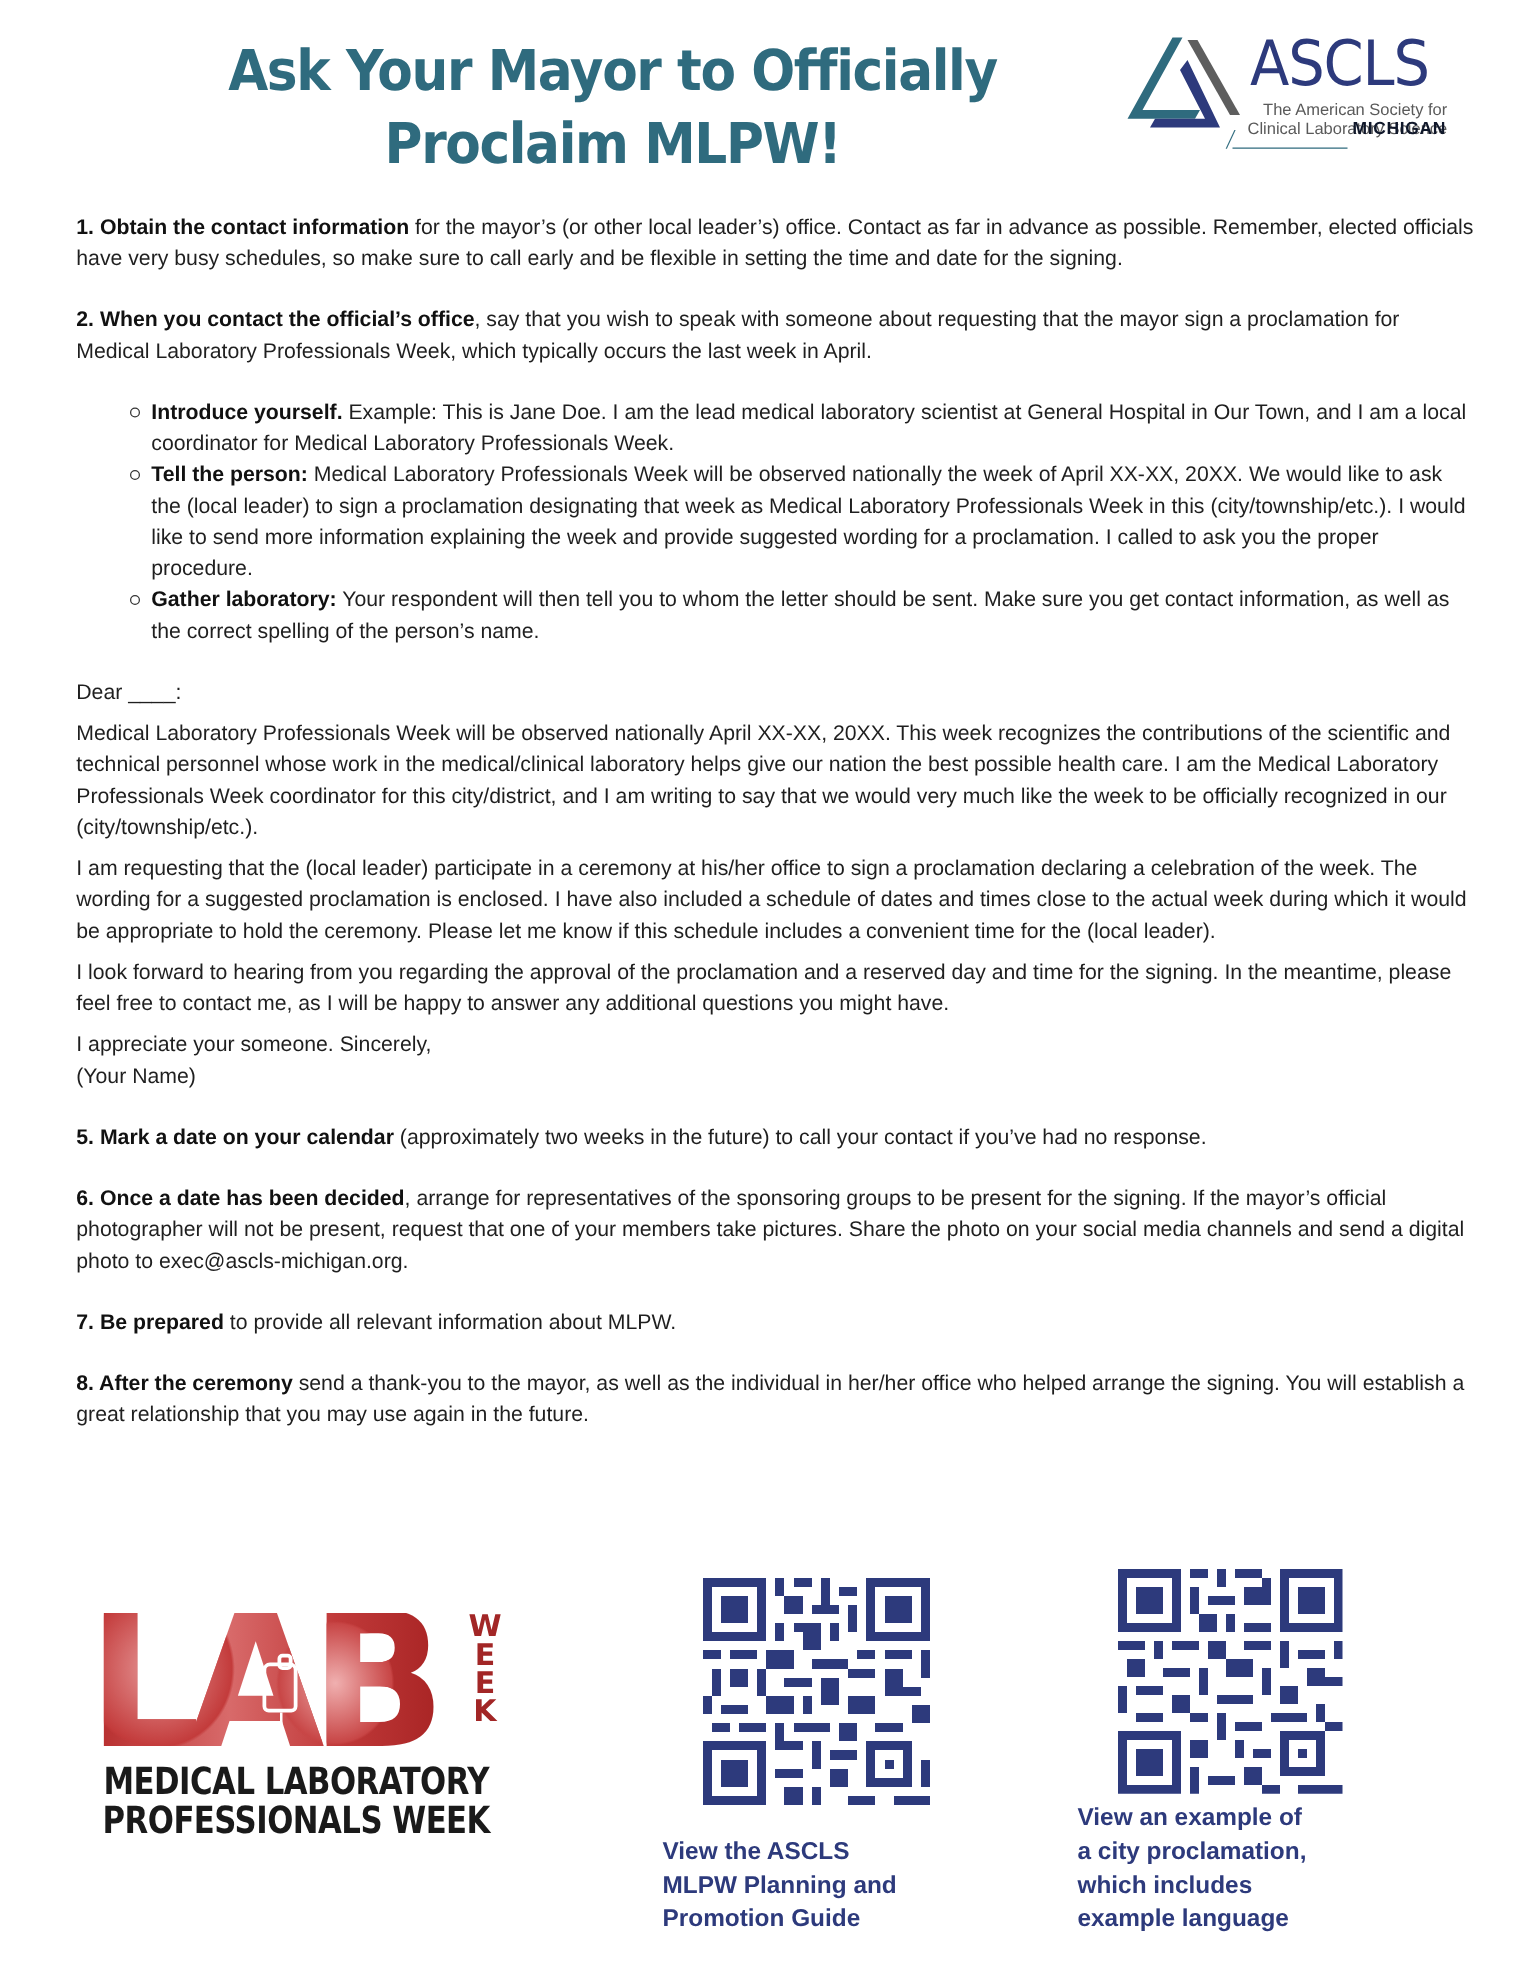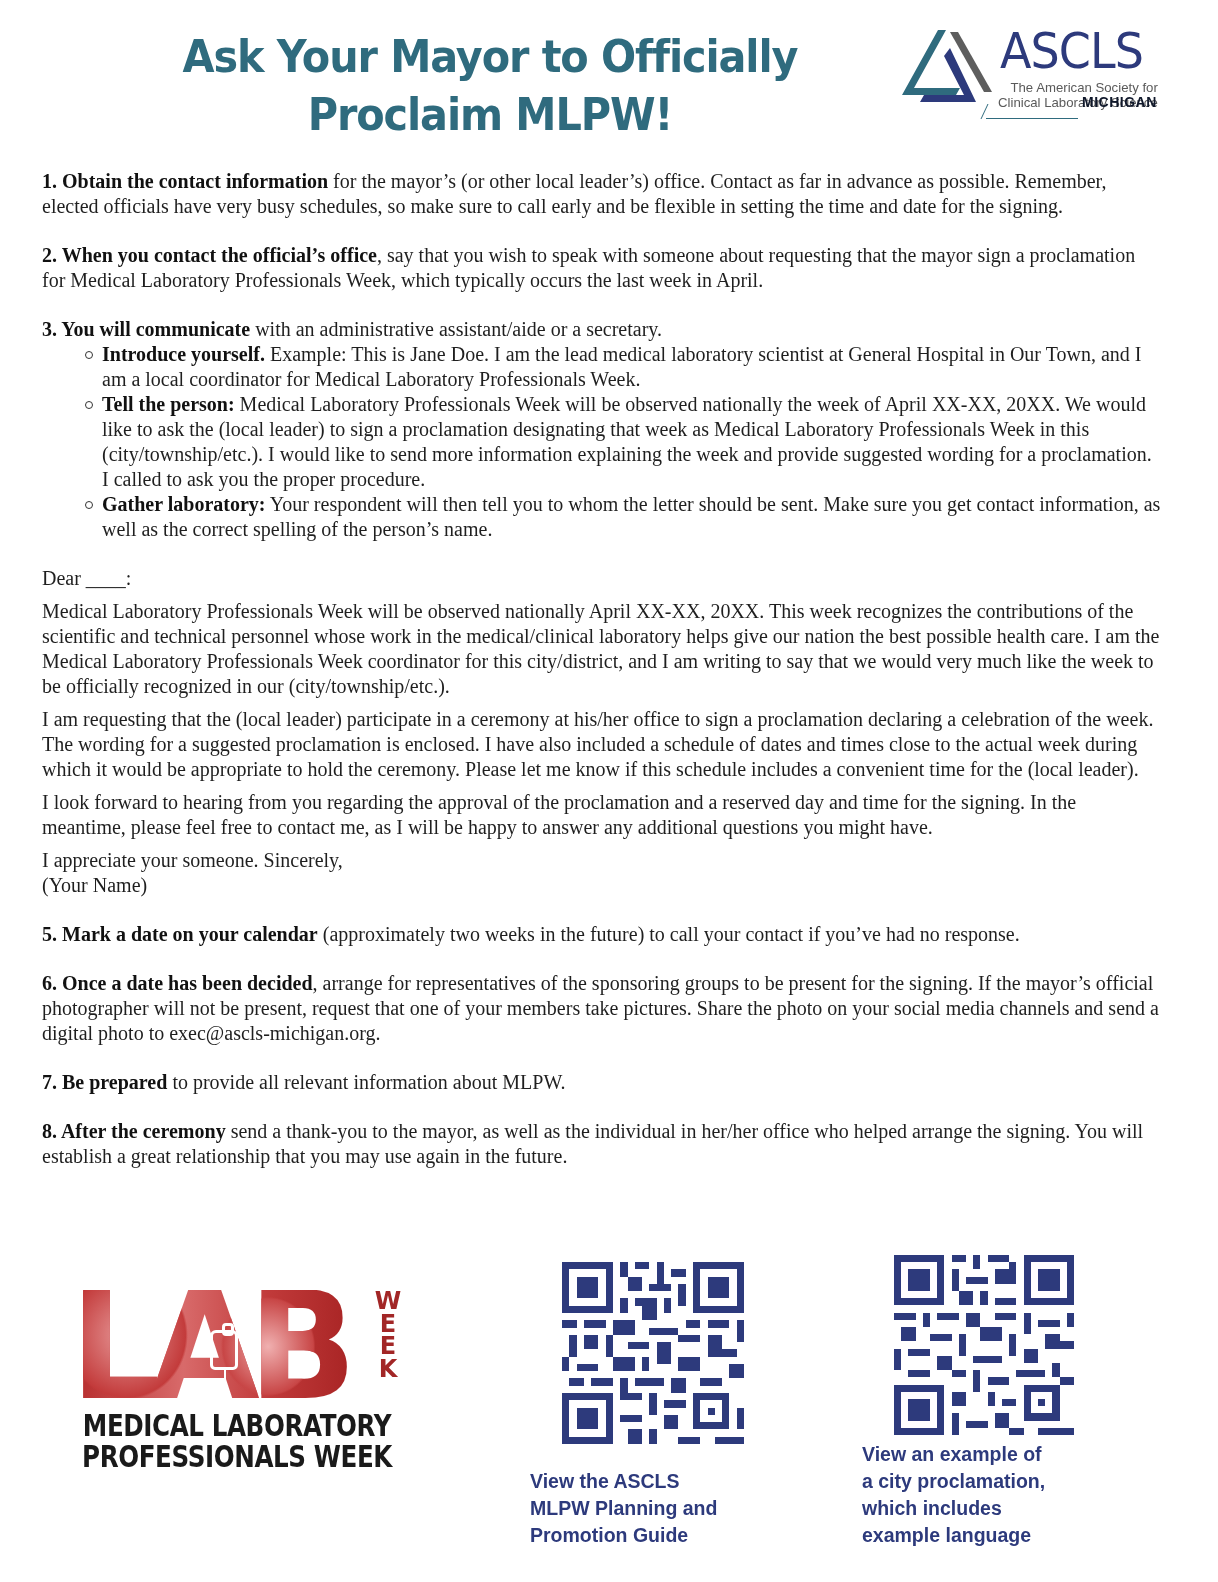--- a/index.html
+++ b/index.html
@@ -27,22 +27,22 @@
     color: #5a5a5a; white-space: nowrap; text-align: right;
   }
   .logo-line { position: absolute; left: 86px; top: 90px; width: 92px; height: 1px; background: #2f6b7e; }
   .logo-hook { position: absolute; left: 84px; top: 76px; width: 1px; height: 15px; background: #2f6b7e; transform: skewX(-25deg); }
   .logo-mi {
     position: absolute; left: 182px; top: 66px; font-size: 14px; font-weight: bold;
     color: #0f172a; letter-spacing: 0.5px;
   }
 
   .content {
-    position: absolute; left: 42px; top: 169px; width: 1120px;
-    font-size: 20px; line-height: 25px; color: #1f1f1f; font-family: Liberation Serif, serif;
+    position: absolute; left: 61px; top: 169px; width: 1120px;
+    font-size: 17px; line-height: 25px; color: #1f1f1f;
   }
   .content p { margin: 0; }
   .gap { height: 24px; }
   .gap-sm { height: 8px; }
   b { font-weight: bold; color: #111; }
   ul.sub { list-style: none; margin: 0; padding: 0 0 0 60px; }
   ul.sub li { position: relative; }
   ul.sub li::before {
     content: ""; position: absolute; left: -17px; top: 9px; width: 6px; height: 6px;
     border: 1.3px solid #333; border-radius: 50%;
@@ -105,21 +105,20 @@
   <div class="logo-hook"></div>
   <div class="logo-line"></div>
   <div class="logo-mi">MICHIGAN</div>
 </div>
 
 <div class="content">
   <p><b>1. Obtain the contact information</b><span> for the mayor’s (or other local leader’s) office. Contact as far in advance as possible. Remember, elected officials have very busy schedules, so make sure to call early and be flexible in setting the time and date for the signing.</span></p>
   <div class="gap"></div>
   <p><b>2. When you contact the official’s office</b><span>, say that you wish to speak with someone about requesting that the mayor sign a proclamation for Medical Laboratory Professionals Week, which typically occurs the last week in April.</span></p>
   <div class="gap"></div>
-  <p><b>3. You will communicate</b><span> with an administrative assistant/aide or a secretary.</span></p>
   <ul class="sub">
     <li><b>Introduce yourself.</b><span> Example: This is Jane Doe. I am the lead medical laboratory scientist at General Hospital in Our Town, and I am a local coordinator for Medical Laboratory Professionals Week.</span></li>
     <li><b>Tell the person:</b><span> Medical Laboratory Professionals Week will be observed nationally the week of April XX-XX, 20XX. We would like to ask the (local leader) to sign a proclamation designating that week as Medical Laboratory Professionals Week in this (city/township/etc.). I would like to send more information explaining the week and provide suggested wording for a proclamation. I called to ask you the proper  procedure.</span></li>
     <li><b>Gather laboratory:</b><span> Your respondent will then tell you to whom the letter should be sent. Make sure you get contact information, as well as the correct spelling of the person’s name.</span></li>
   </ul>
   <div class="gap"></div>
   <p>Dear ____:</p>
   <div class="gap-sm"></div>
   <p>Medical Laboratory Professionals Week will be observed nationally April XX-XX, 20XX. This week recognizes the contributions of the scientific and technical personnel whose work in the medical/clinical laboratory helps give our nation the best possible health care. I am the Medical Laboratory Professionals Week coordinator for this city/district, and I am writing to say that we would very much like the week to be officially recognized in our (city/township/etc.).</p>
   <div class="gap-sm"></div>

